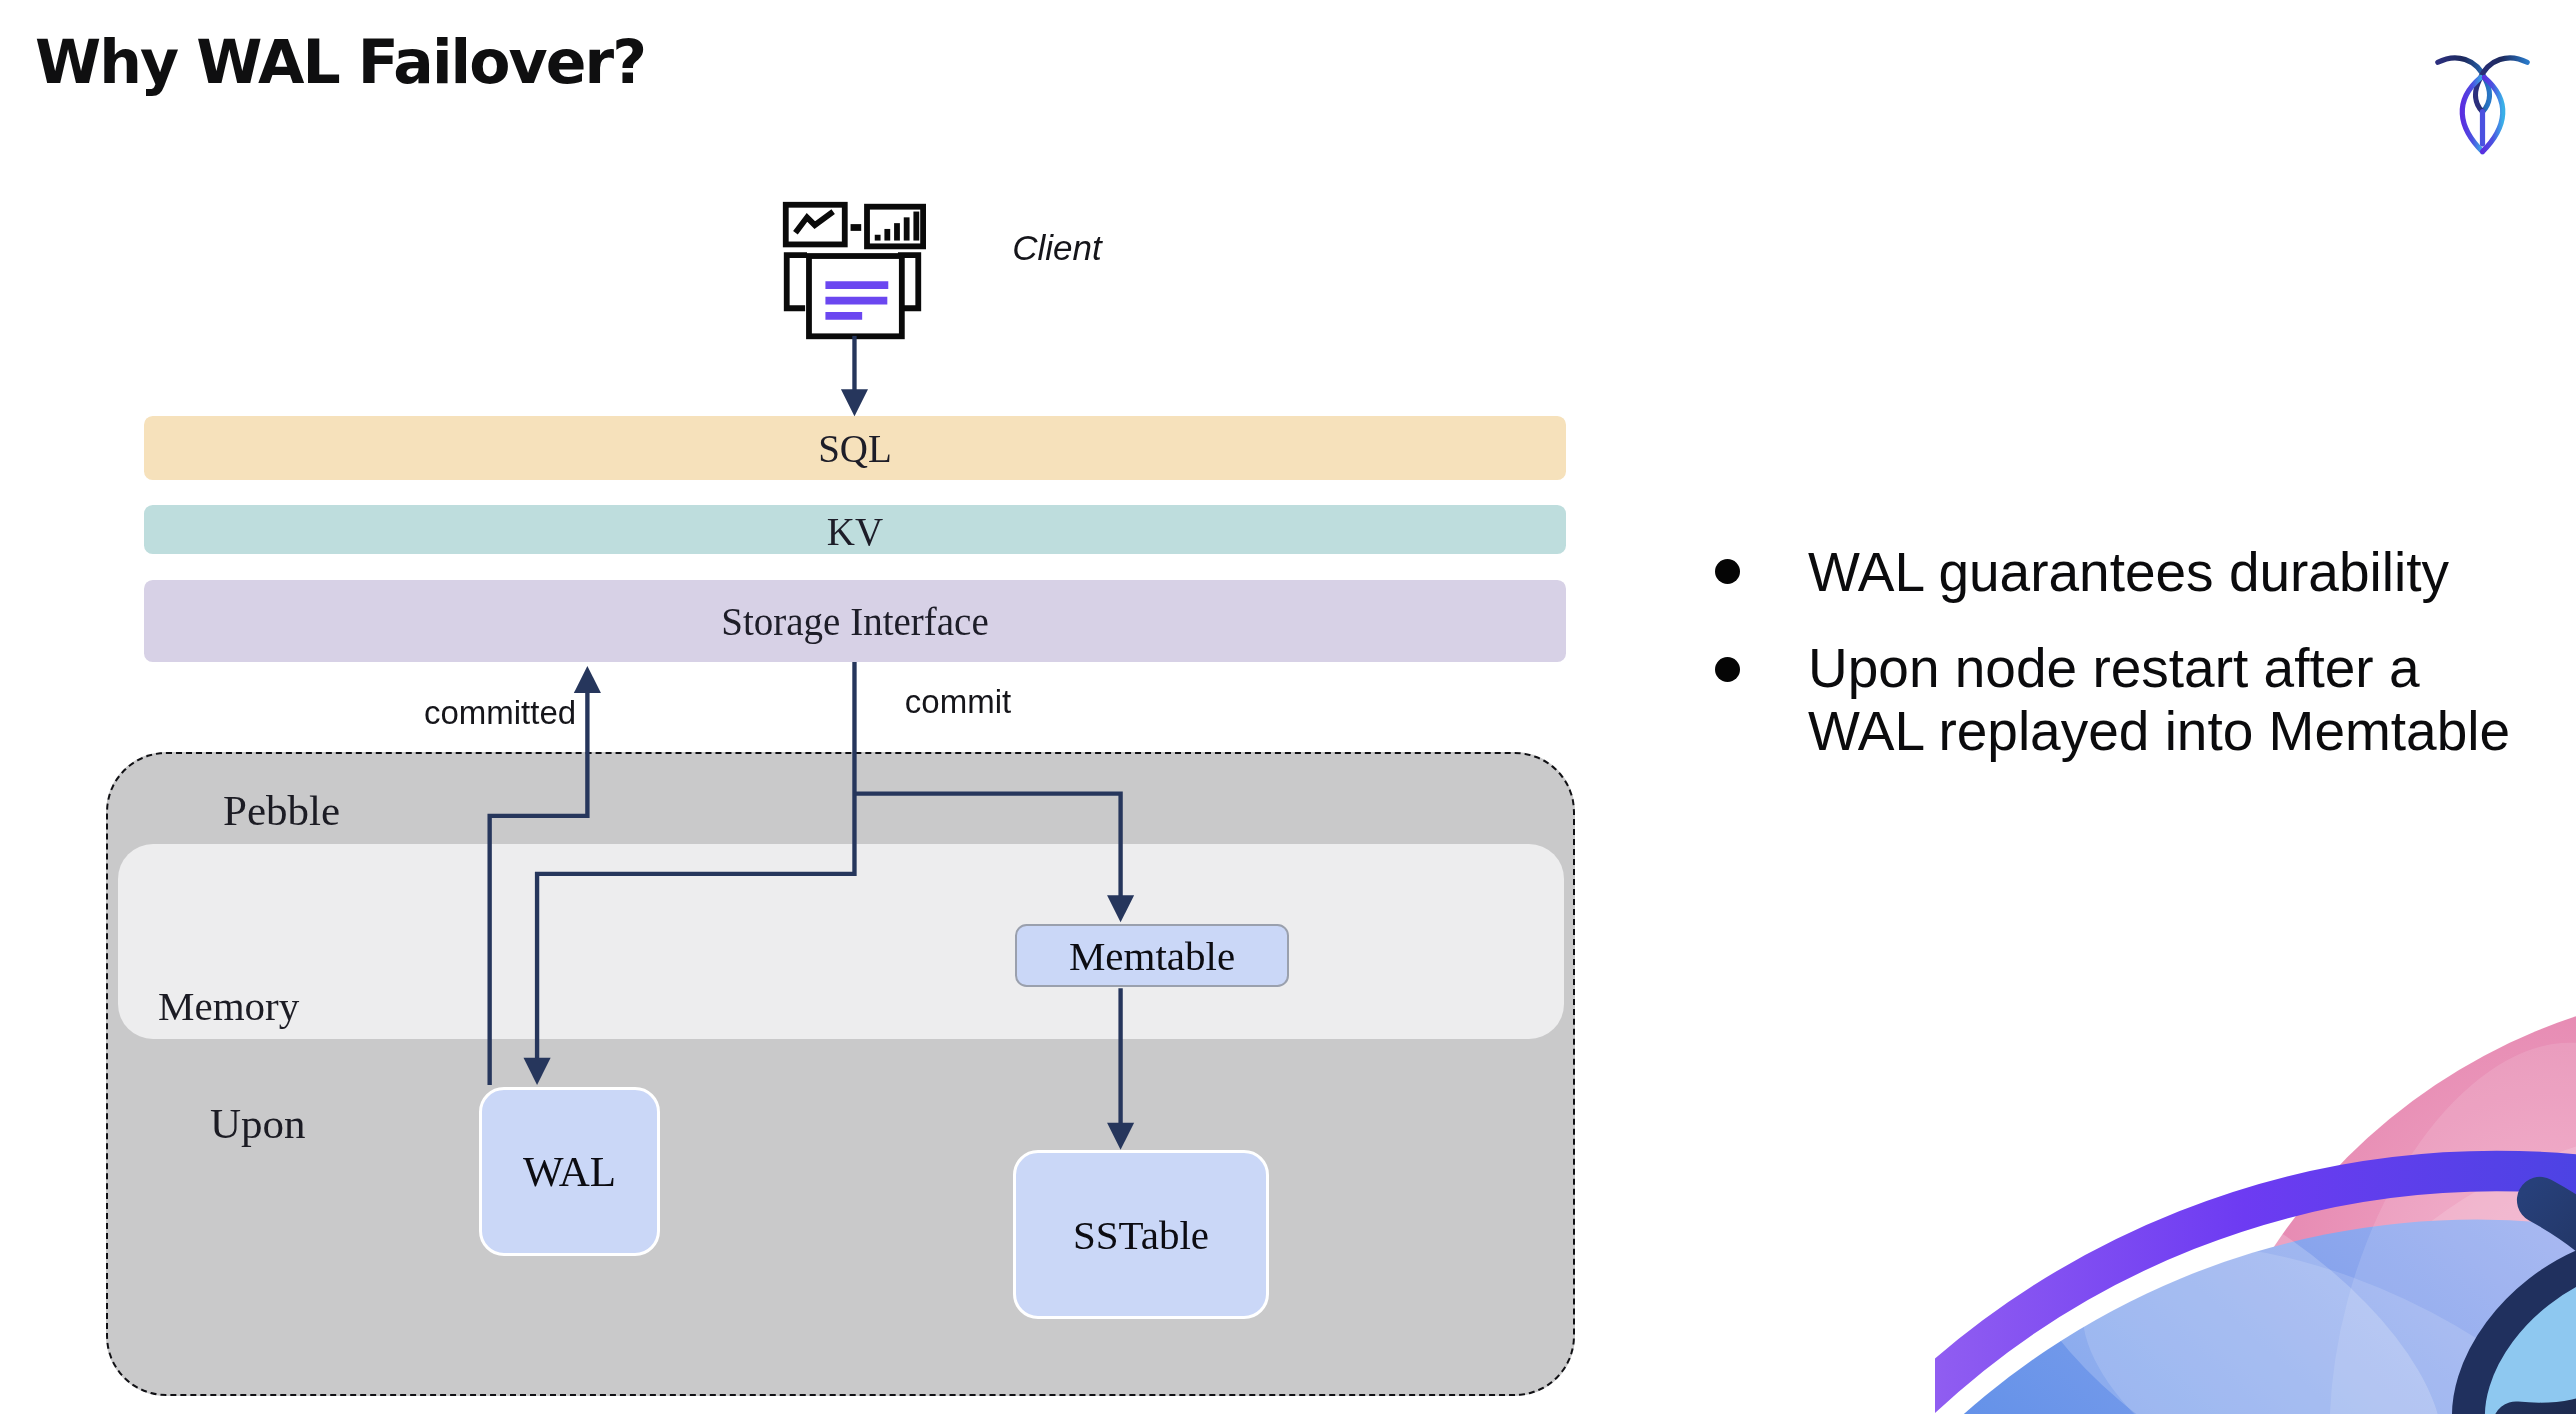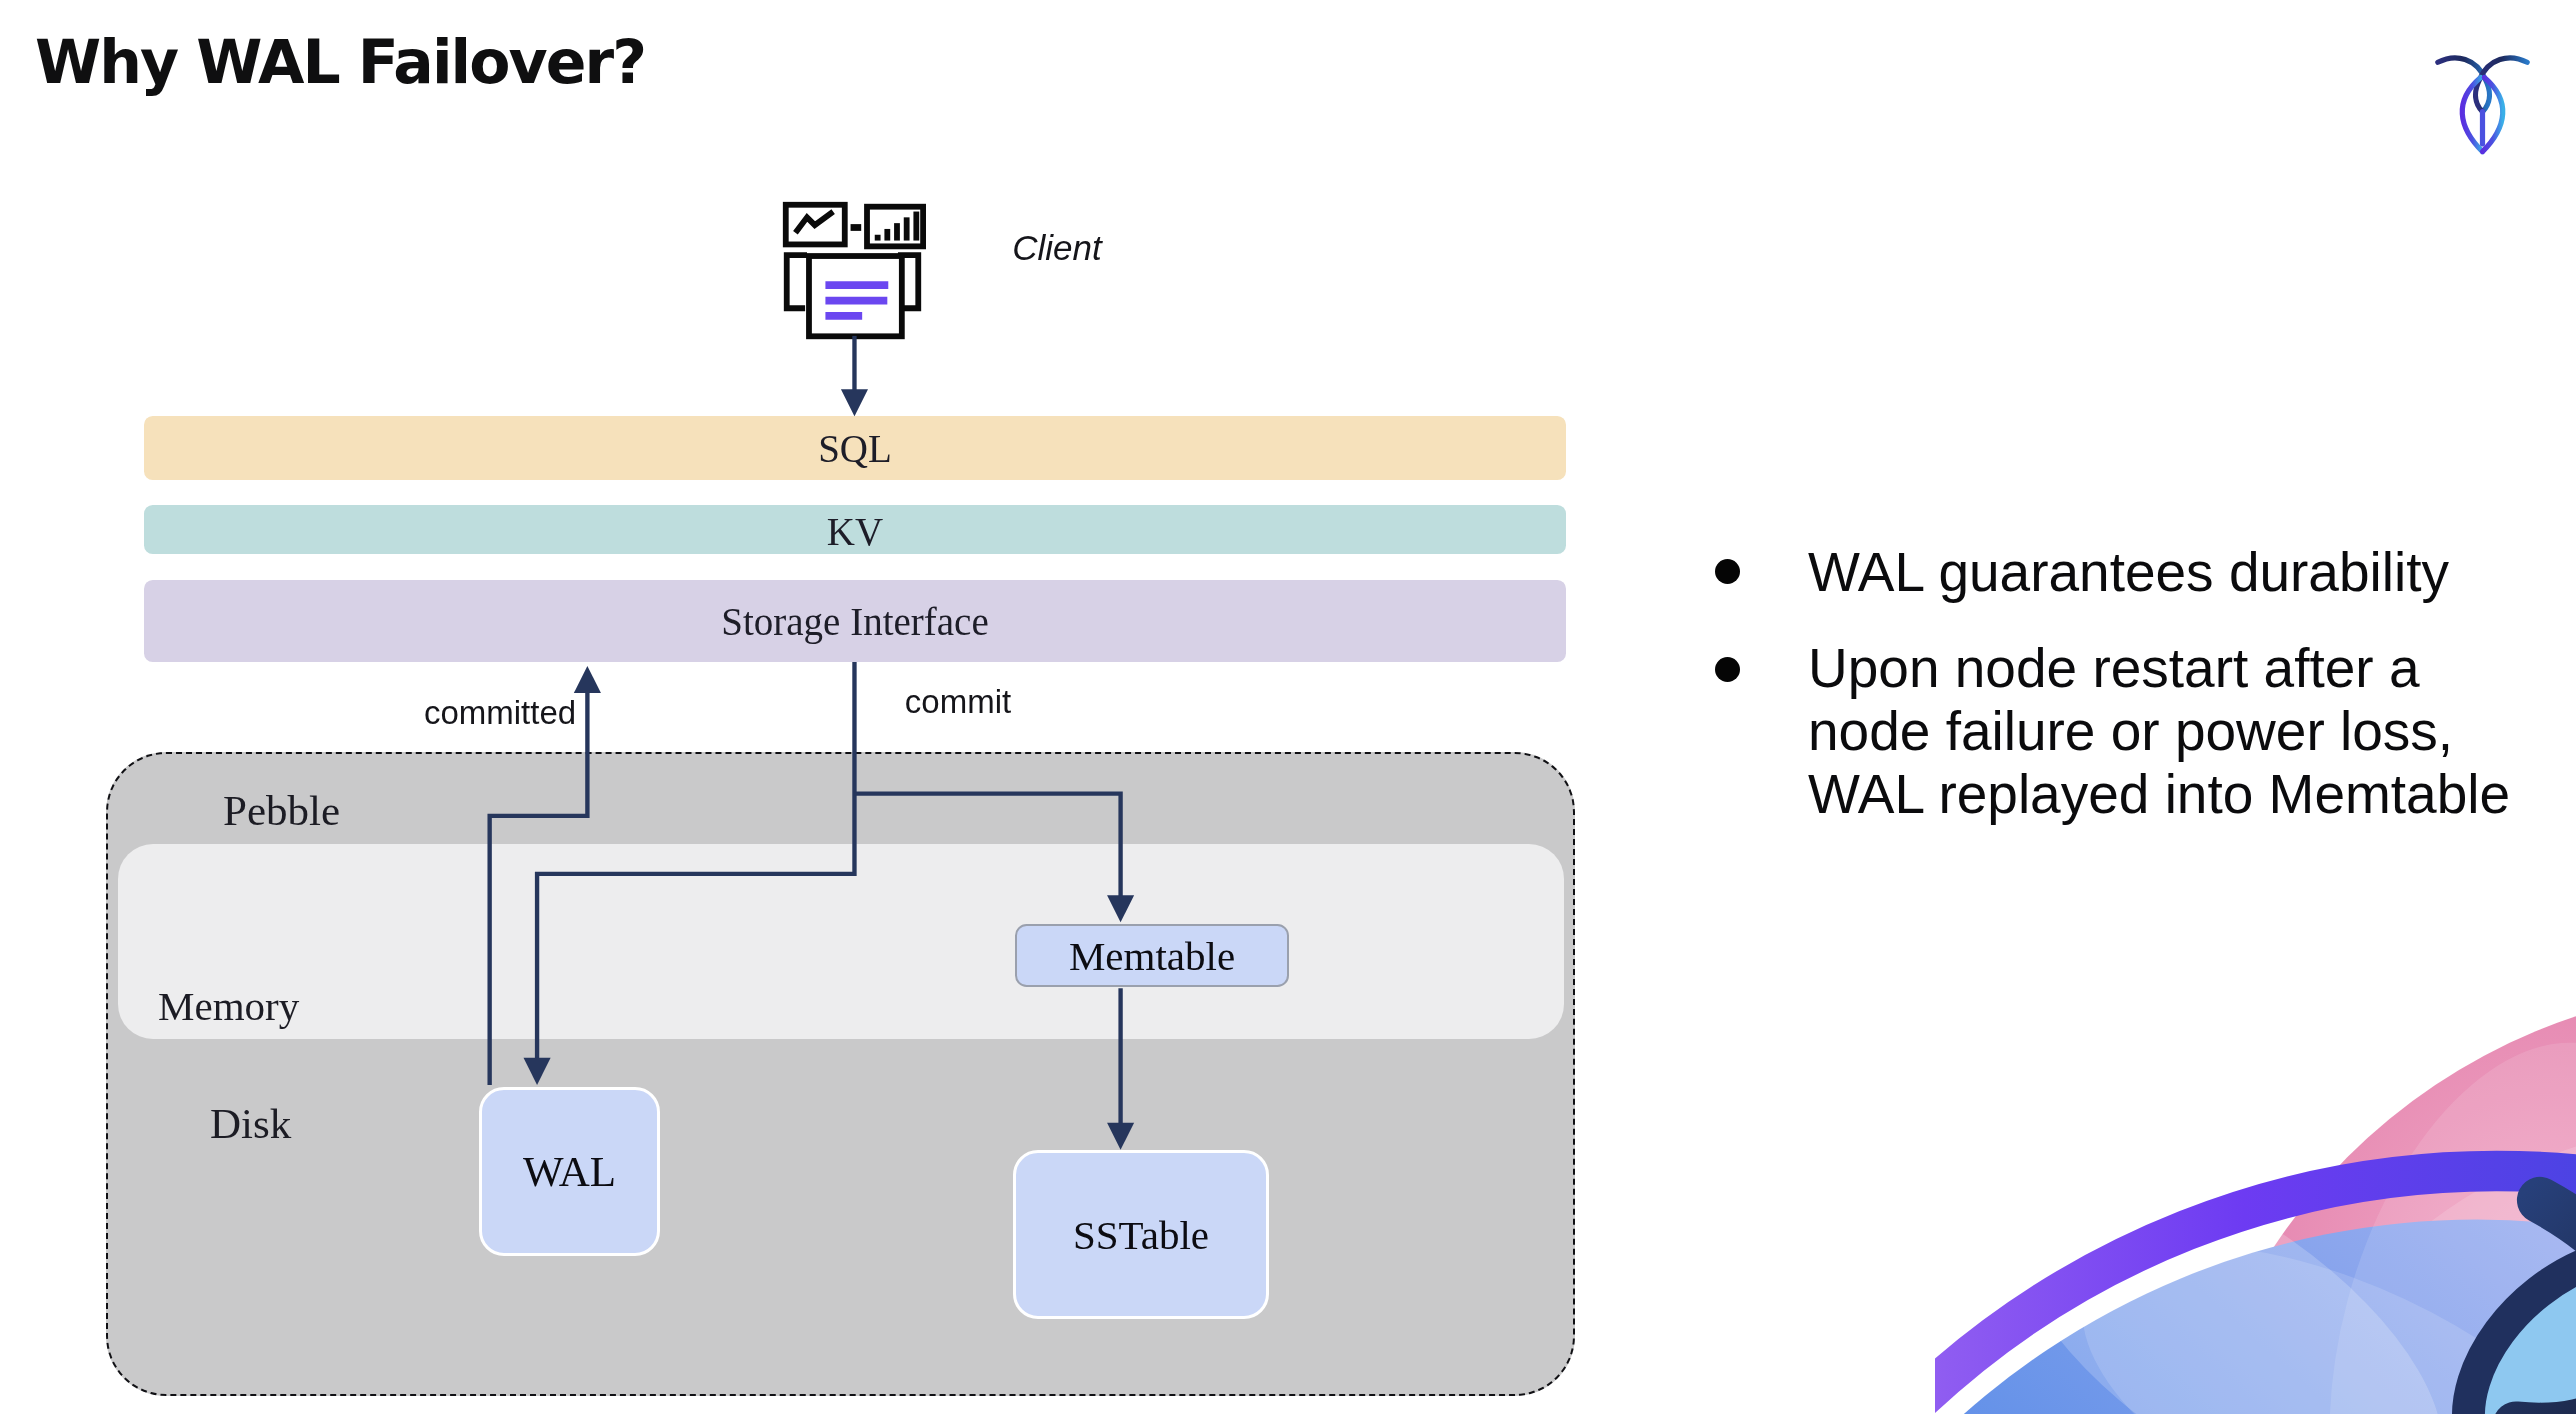--- a/index.html
+++ b/index.html
@@ -165,21 +165,21 @@
   <div class="abs edge-label" style="left:500px;  top:713px;">committed</div>
   <div class="abs edge-label" style="left:958px;  top:702px;">commit</div>
   <div class="abs edge-label" style="left:419px;  top:967px;">sync</div>
   <div class="abs edge-label" style="left:619px;  top:978px;">sync</div>
   <div class="abs edge-label" style="left:1254px; top:1066px;">async flush</div>
 
   <div id="pebble" class="abs"></div>
   <div id="memory-band" class="abs"></div>
   <div id="pebble-label" class="abs zone-label">Pebble</div>
   <div id="memory-label" class="abs zone-label">Memory</div>
-  <div id="disk-label" class="abs zone-label">Disk</div>
+  <div id="disk-label" class="abs zone-label">Upon</div>
 
   <div id="memtable-box" class="abs blue-box">
     <span>Memtable</span>
   </div>
   <div id="wal-box" class="abs blue-box">
     <span>WAL</span>
   </div>
   <div id="sstable-box" class="abs blue-box">
     <span>SSTable</span>
   </div>
@@ -212,21 +212,20 @@
     </g>
   </svg>
 
   <div id="bullet1-dot" class="abs bullet-dot"></div>
   <div id="bullet1-text" class="abs bullet-text">
     <div>WAL guarantees durability</div>
   </div>
   <div id="bullet2-dot" class="abs bullet-dot"></div>
   <div id="bullet2-text" class="abs bullet-text">
     <div>Upon node restart after a</div>
-    <div>node failure or power loss,</div>
     <div>WAL replayed into Memtable</div>
   </div>
 
   <svg id="brand-art" class="abs" width="641" height="486" viewBox="0 0 662 502">
     <defs>
       <radialGradient id="pinkG" cx="0.32" cy="0.25" r="0.95">
         <stop offset="0" stop-color="#f2aac6"></stop>
         <stop offset="0.55" stop-color="#d8659c"></stop>
         <stop offset="1" stop-color="#b43a76"></stop>
       </radialGradient>

